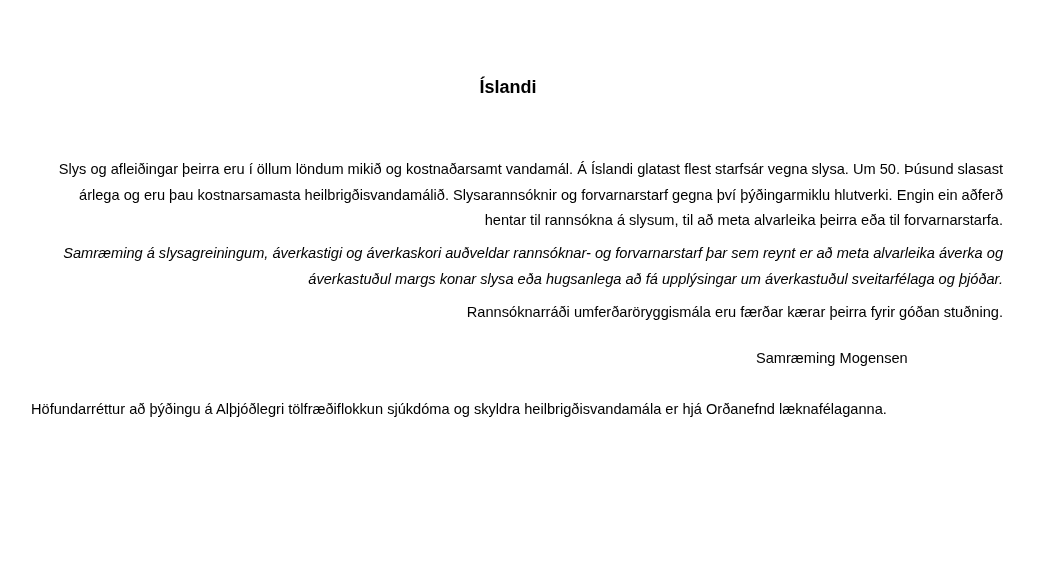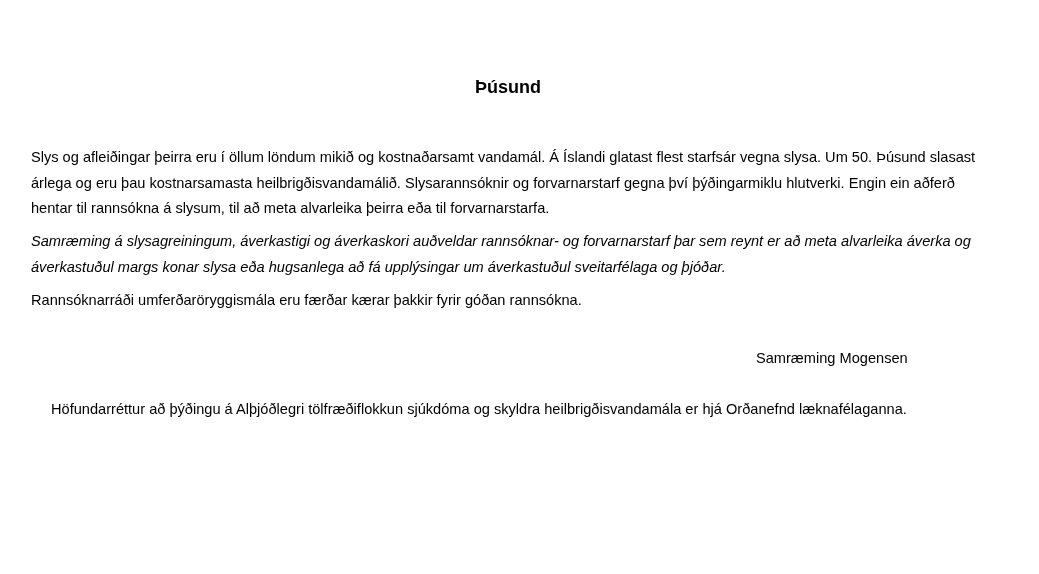--- a/index.html
+++ b/index.html
@@ -24,48 +24,48 @@
       font-weight: bold;
       font-size: 18px;
       line-height: 22px;
     }
     .para {
       position: absolute;
       left: 31px;
       width: 960px;
       font-size: 14.6px;
       line-height: 25.5px;
-      margin: 0;
+      margin: 12px;
+      text-align: right;
     }
     .p1 { top: 145px; }
     .p2 { top: 229px; font-style: italic; }
     .p3 { top: 288px; }
     .signature {
       position: absolute;
       left: 756px;
       top: 346px;
       font-size: 14.6px;
       line-height: 25.5px;
     }
     .copyright {
       position: absolute;
       left: 31px;
       top: 397px;
       font-size: 14.6px;
       line-height: 25.5px;
       white-space: nowrap;
-      margin-left: 20px;
     }
   </style>
 </head>
 <body>
 
 <div>
-  <div class="title">Þúsund</div>
+  <div class="title">Íslandi</div>
 
   <p class="para p1">Slys og afleiðingar þeirra eru í öllum löndum mikið og kostnaðarsamt vandamál. Á Íslandi glatast flest starfsár vegna slysa. Um 50. Þúsund slasast árlega og eru þau kostnarsamasta heilbrigðisvandamálið. Slysarannsóknir og forvarnarstarf gegna því þýðingarmiklu hlutverki. Engin ein aðferð hentar til rannsókna á slysum, til að meta alvarleika þeirra eða til forvarnarstarfa.</p>
   <p class="para p2">Samræming á slysagreiningum, áverkastigi og áverkaskori auðveldar rannsóknar- og forvarnarstarf þar sem reynt er að meta alvarleika áverka og áverkastuðul margs konar slysa eða hugsanlega að fá upplýsingar um áverkastuðul sveitarfélaga og þjóðar.</p>
-  <p class="para p3">Rannsóknarráði umferðaröryggismála eru færðar kærar þakkir fyrir góðan rannsókna.</p>
+  <p class="para p3">Rannsóknarráði umferðaröryggismála eru færðar kærar þeirra fyrir góðan stuðning.</p>
 
   <div class="signature">Samræming Mogensen</div>
 
   <div class="copyright">Höfundarréttur að þýðingu á Alþjóðlegri tölfræðiflokkun sjúkdóma og skyldra heilbrigðisvandamála er hjá Orðanefnd læknafélaganna.</div>
 </div>
 
 </body></html>

